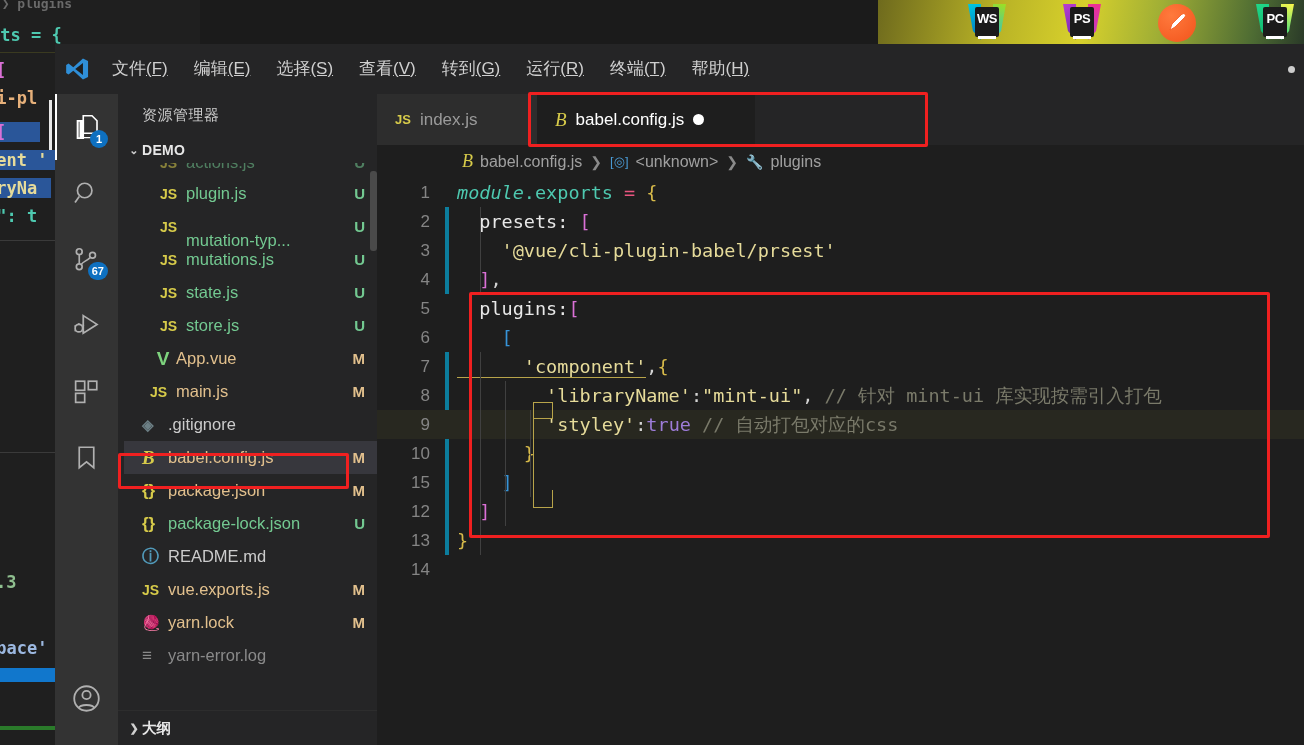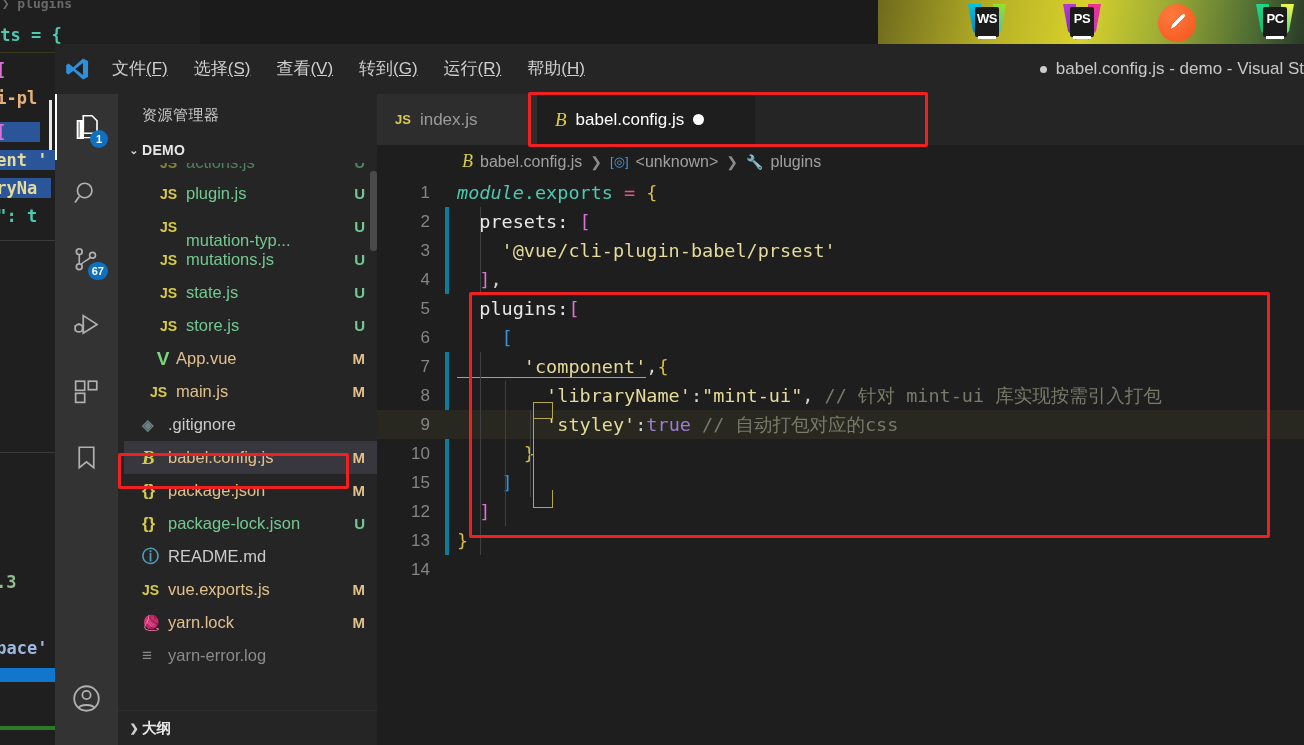--- a/index.html
+++ b/index.html
@@ -263,29 +263,30 @@
 
     <div class="titlebar">
       <div class="vslogo">
         <svg width="26" height="26" viewBox="0 0 24 24">
           <path d="M17.5 2.2 L22.2 4.6 V19.4 L17.5 21.8 L8.6 13.6 L4.2 17 L2 15.6 V8.4 L4.2 7 L8.6 10.4 Z" fill="#2f8fd8"></path>
           <path d="M17.5 6.4 V17.6 L10.4 12 Z" fill="#1e1e1e"></path>
         </svg>
       </div>
       <div class="menu-list">
         <div class="menu-item"><span>文件</span><span class="ul">(F)</span></div>
+        <div class="menu-item"><span>编辑</span><span class="ul">(E)</span></div>
         <div class="menu-item"><span>选择</span><span class="ul">(S)</span></div>
         <div class="menu-item"><span>查看</span><span class="ul">(V)</span></div>
         <div class="menu-item"><span>转到</span><span class="ul">(G)</span></div>
         <div class="menu-item"><span>运行</span><span class="ul">(R)</span></div>
+        <div class="menu-item"><span>终端</span><span class="ul">(T)</span></div>
         <div class="menu-item"><span>帮助</span><span class="ul">(H)</span></div>
       </div>
       <div class="window-title">
         <span class="title-dot"></span>
-        <span>babel.config.js - demo - Visual St</span>
       </div>
     </div>
 
     <div class="activitybar">
       <div class="act-icon active">
         <svg width="30" height="30" viewBox="0 0 24 24" fill="none" stroke="#ffffff" stroke-width="1.3">
           <path d="M9 3 H16 L20 7 V17 H9 Z"></path>
           <path d="M6 7 H8 V20 H16 V21 H6 Z" fill="#ffffff" stroke="none"></path>
           <path d="M4.5 7 H8.5 V21 H4.5 Z" fill="none"></path>
           <path d="M4.5 7 H9 V21 H4.5 Z"></path>

